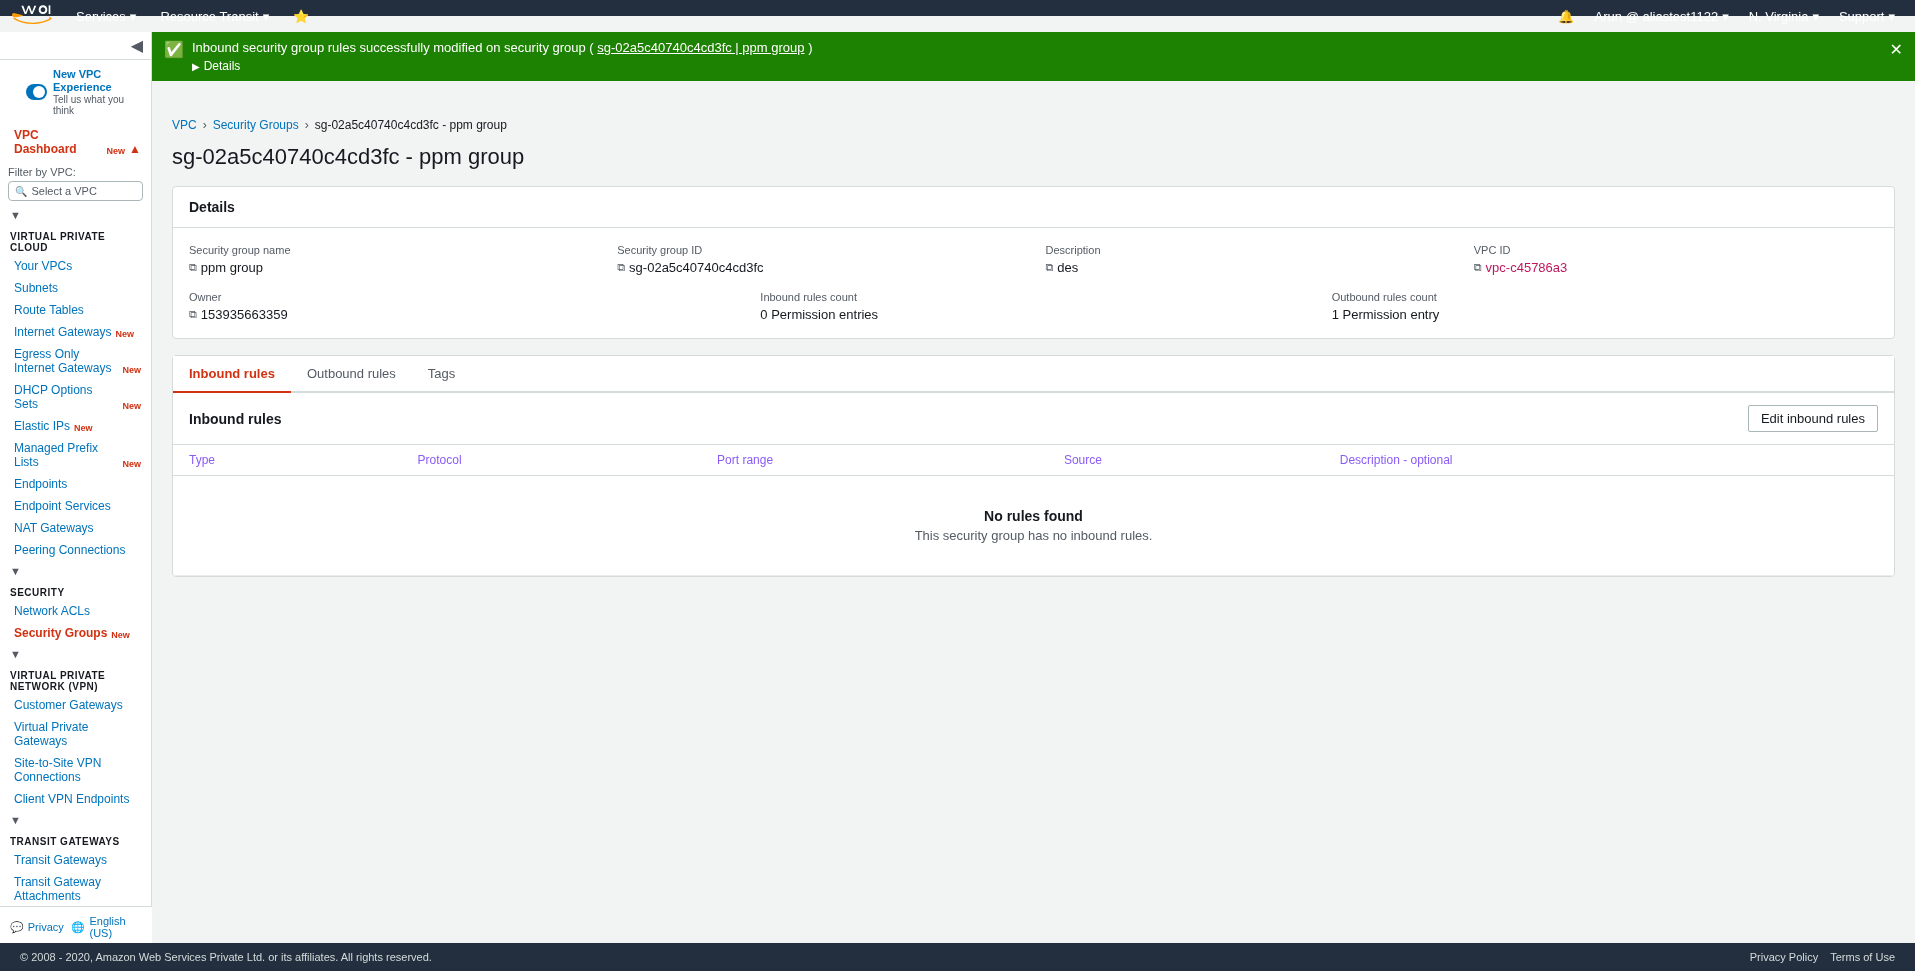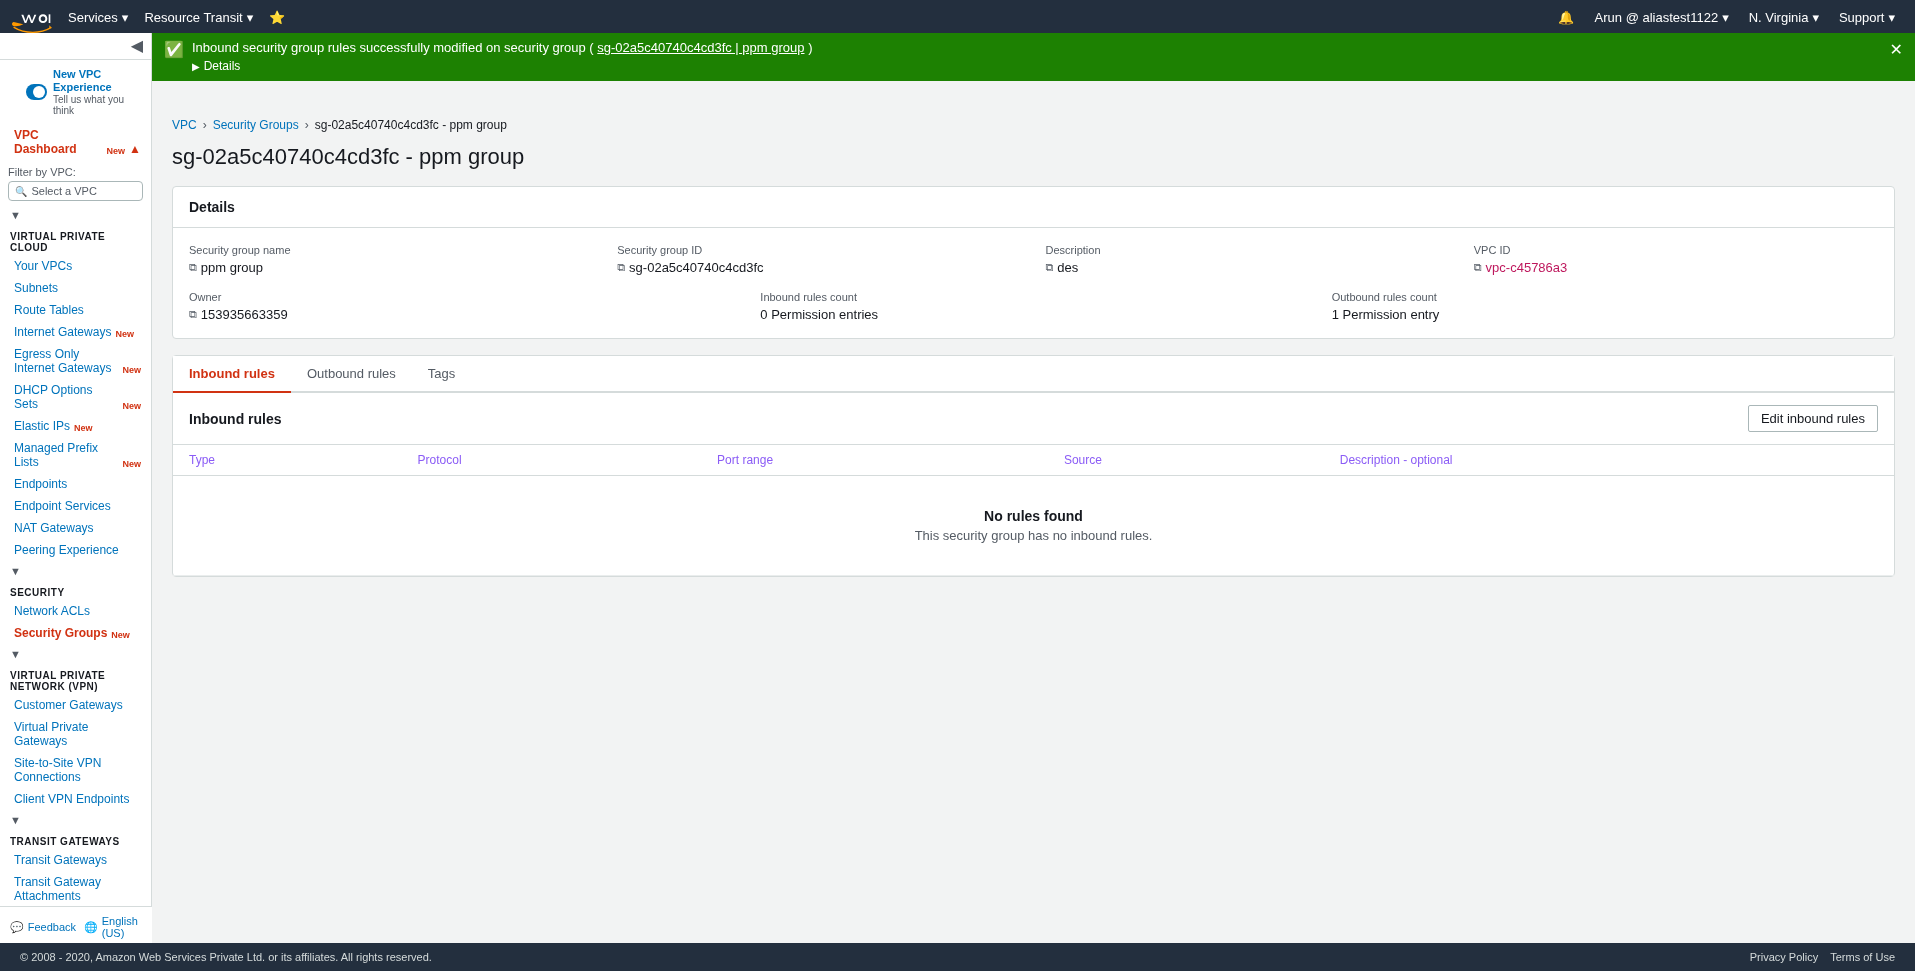--- a/index.html
+++ b/index.html
@@ -1,22 +1,22 @@
 <!DOCTYPE html>
 <html><head>
   <meta charset="utf-8">
   <style>
     * { box-sizing: border-box; margin: 0; padding: 0; }
     body { font-family: 'Amazon Ember', Arial, sans-serif; font-size: 13px; background: #f2f3f3; color: #16191f; }
 
     
     .top-nav {
-      display: flex; align-items: flex-end;
+      display: flex; align-items: flex-start;
       background: #232f3e; color: #fff;
-      height: 33px; padding: 0 12px; gap: 0;
+      height: 16px; padding: 0 12px; gap: 8px;
       position: fixed; top: 0; left: 0; right: 0; z-index: 100;
     }
     .aws-logo { display: flex; align-items: center; margin-right: 8px; }
     .aws-logo svg { width: 40px; height: 24px; }
     .nav-item { display: flex; align-items: center; gap: 4px; padding: 0 8px; height: 32px; cursor: pointer; font-size: 13px; color: #fff; }
     .nav-right { margin-left: auto; display: flex; align-items: center; gap: 4px; }
 
     
     .alert-banner {
       background: #1d8102; color: #fff;
@@ -194,21 +194,21 @@
   <div class="sidebar-link">Subnets</div>
   <div class="sidebar-link">Route Tables</div>
   <div class="sidebar-link">Internet Gateways <span class="badge">New</span></div>
   <div class="sidebar-link">Egress Only Internet Gateways <span class="badge">New</span></div>
   <div class="sidebar-link">DHCP Options Sets <span class="badge">New</span></div>
   <div class="sidebar-link">Elastic IPs <span class="badge">New</span></div>
   <div class="sidebar-link">Managed Prefix Lists <span class="badge">New</span></div>
   <div class="sidebar-link">Endpoints</div>
   <div class="sidebar-link">Endpoint Services</div>
   <div class="sidebar-link">NAT Gateways</div>
-  <div class="sidebar-link">Peering Experience</div>
+  <div class="sidebar-link">Peering Connections</div>
 
   <div class="divider-arrow">▼</div>
 
   <div class="section-category">SECURITY</div>
   <div class="sidebar-link">Network ACLs</div>
   <div class="sidebar-link active" style="color:#d13212; font-weight:bold;">Security Groups <span class="badge">New</span></div>
 
   <div class="divider-arrow">▼</div>
 
   <div class="section-category">VIRTUAL PRIVATE NETWORK (VPN)</div>
@@ -219,21 +219,21 @@
 
   <div class="divider-arrow">▼</div>
 
   <div class="section-category">TRANSIT GATEWAYS</div>
   <div class="sidebar-link">Transit Gateways</div>
   <div class="sidebar-link">Transit Gateway Attachments</div>
 
   <div class="sidebar-feedback">
     <div class="feedback-btn">
       <span>💬</span>
-      <span>Feedback</span>
+      <span>Privacy</span>
     </div>
     <div class="lang-btn">
       <span>🌐</span>
       <span>English (US)</span>
     </div>
   </div>
 </aside>
 
 <div class="main-wrapper">
   <div class="main-content">

